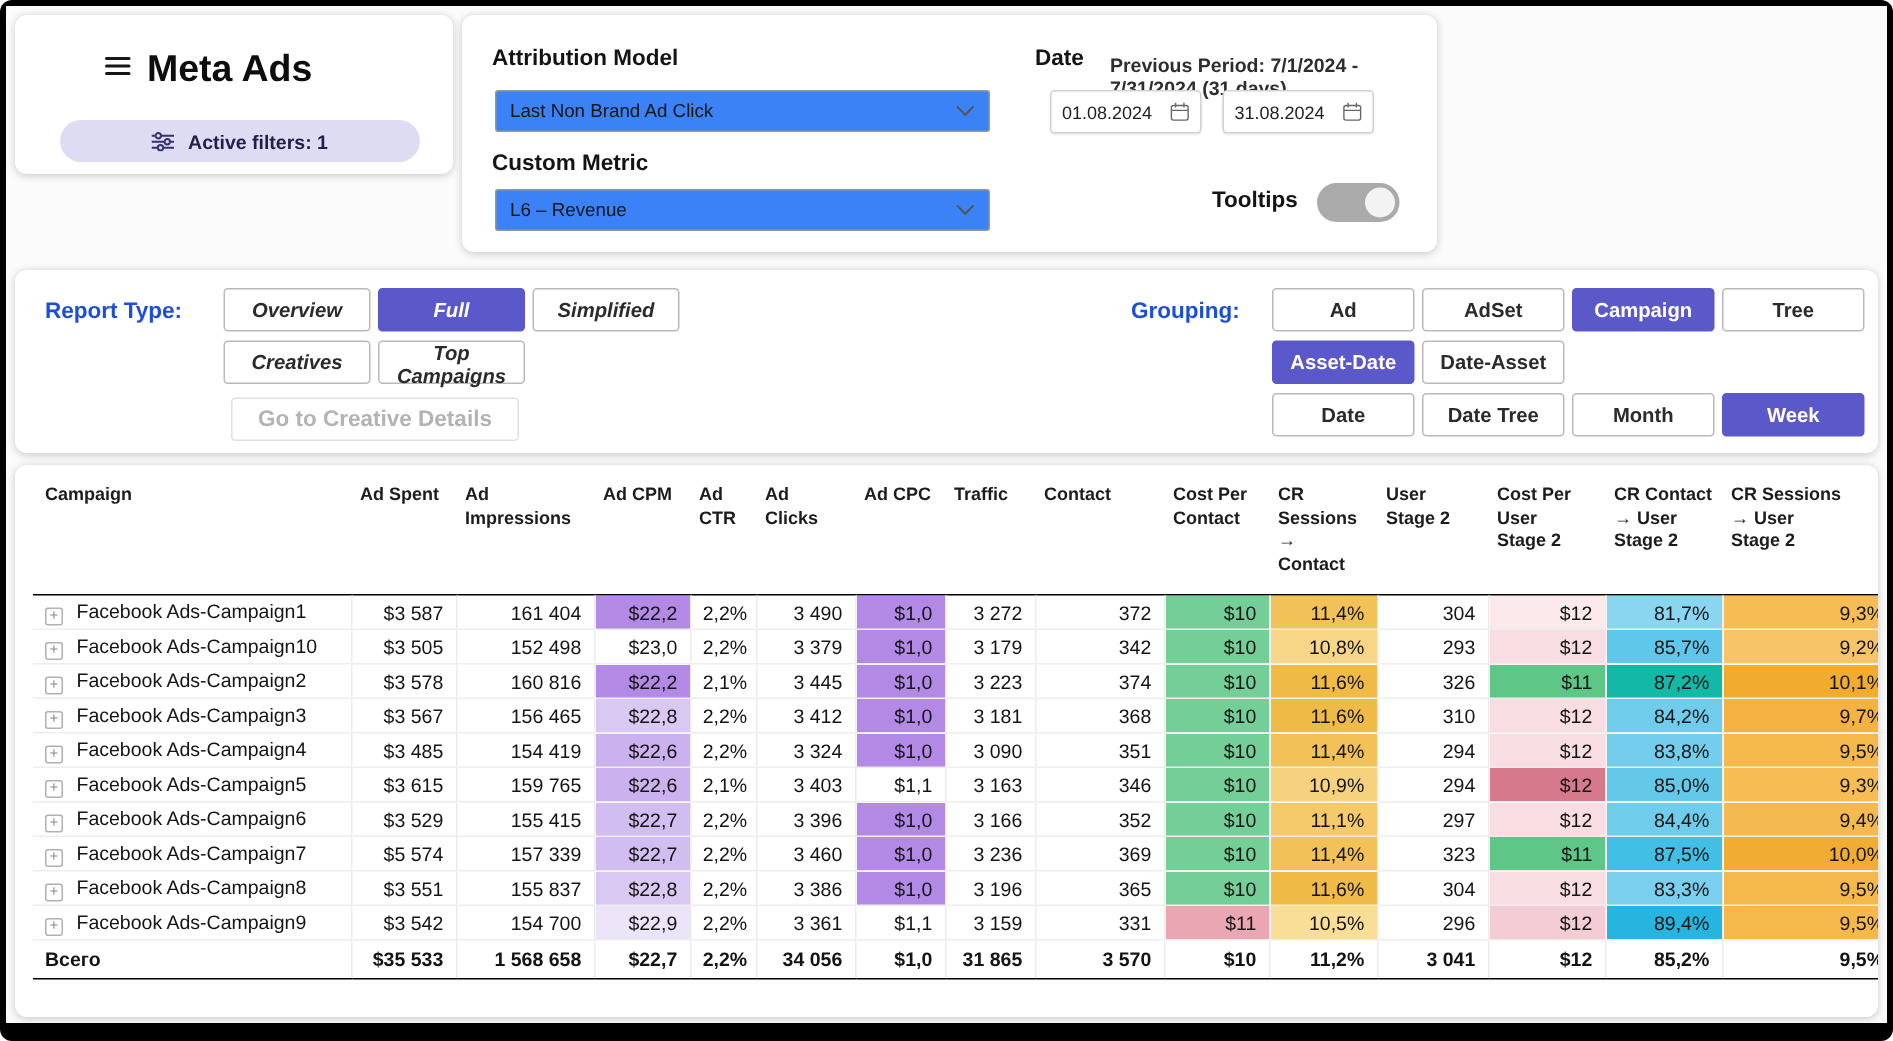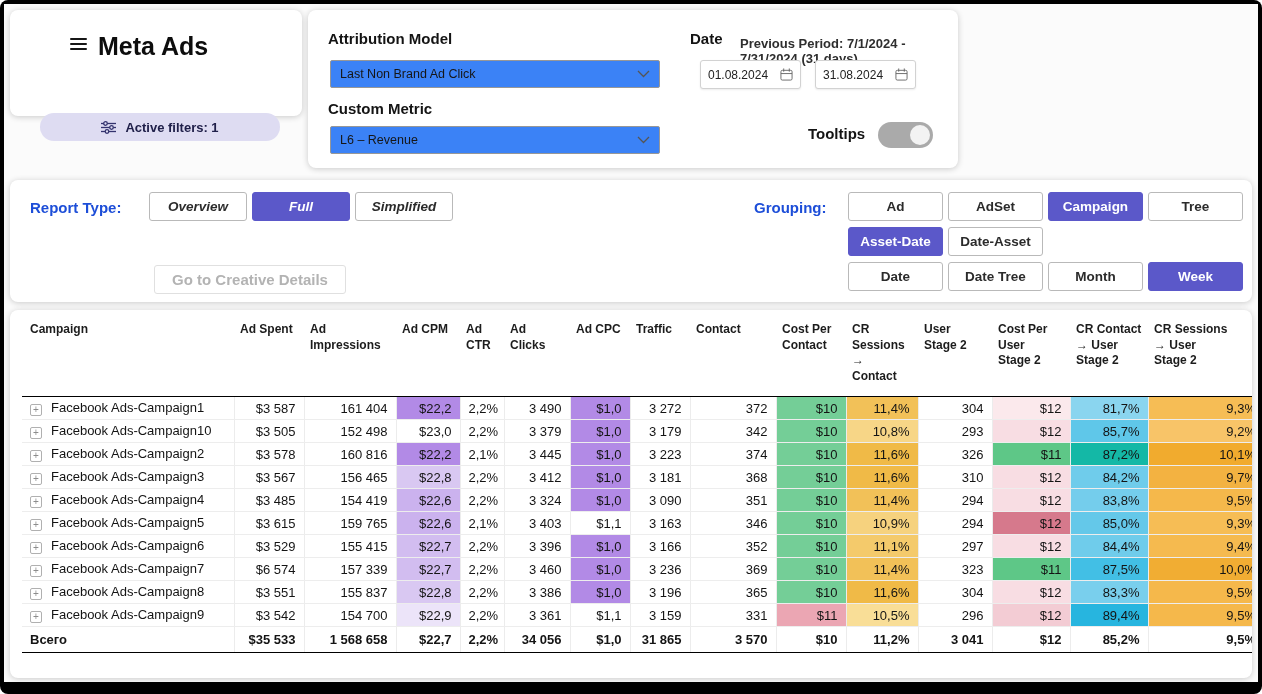--- a/index.html
+++ b/index.html
@@ -12,21 +12,21 @@
     box-shadow:0 1px 6px rgba(0,0,0,.20); }
 
   
   .title-card { left:6px; top:6px; width:292px; height:106px; }
   .burger { position:absolute; left:60px; top:28px; width:17px; cursor:pointer; }
   .burger i { display:block; height:2px; background:#161616; margin-bottom:3px; border-radius:1px; }
   .page-title { position:absolute; left:88px; top:22px; font-size:25px; font-weight:700; color:#0d0d0d; }
   .filters-pill { position:absolute; left:30px; top:70px; width:240px; height:28px;
     display:flex; align-items:center; justify-content:center; gap:9px;
     background:var(--pill-bg,#dedcf2); border:none; border-radius:14px;
-    font-family:inherit; font-size:13px; font-weight:600; color:#20204a; cursor:pointer;margin-top:33px; }
+    font-family:inherit; font-size:13px; font-weight:600; color:#20204a; cursor:pointer; }
 
   
   .controls-card { left:304px; top:6px; width:650px; height:158px; }
   .ctrl-label { position:absolute; font-size:15px; font-weight:700; color:#141414; }
   .am-label { left:20px; top:20px; }
   .cm-label { left:20px; top:90px; }
   .date-label { left:382px; top:20px; }
   .tooltips-label { left:500px; top:115px; }
   .prev-period { position:absolute; left:432px; top:26px; font-size:13px; font-weight:600; color:#2e2e2e; }
   .dropdown { position:absolute; left:22px; width:330px; height:28px;
@@ -158,20 +158,24 @@
         </div>
     </section>
 
     <section class="card filters-card">
       <div class="group-label rt-label">Report Type:</div>
       <div class="btn-rows rt-buttons">
           <div class="btn-row">
             <button class="pill-btn">Overview</button>
             <button class="pill-btn selected">Full</button>
             <button class="pill-btn">Simplified</button>
+          </div>
+          <div class="btn-row">
+            <button class="pill-btn">Creatives</button>
+            <button class="pill-btn">Top Campaigns</button>
           </div>
         </div>
       <button class="details-btn">Go to Creative Details</button>
       <div class="group-label gr-label">Grouping:</div>
       <div class="btn-rows gr-buttons">
           <div class="btn-row">
             <button class="pill-btn">Ad</button>
             <button class="pill-btn">AdSet</button>
             <button class="pill-btn selected">Campaign</button>
             <button class="pill-btn">Tree</button>
@@ -356,21 +360,21 @@
               <td>352</td>
               <td style="background: rgb(116, 206, 151);">$10</td>
               <td style="background: rgb(244, 202, 107);">11,1%</td>
               <td>297</td>
               <td style="background: rgb(248, 221, 227);">$12</td>
               <td style="background: rgb(111, 204, 235);">84,4%</td>
               <td style="background: rgb(245, 186, 79);">9,4%</td>
             </tr>
             <tr>
               <td class="campaign-cell"><span class="expand">+</span><span>Facebook Ads-Campaign7</span></td>
-              <td>$6 574</td>
+              <td>$5 574</td>
               <td>157 339</td>
               <td style="background: rgb(210, 189, 240);">$22,7</td>
               <td>2,2%</td>
               <td>3 460</td>
               <td style="background: rgb(178, 138, 230);">$1,0</td>
               <td>3 236</td>
               <td>369</td>
               <td style="background: rgb(116, 206, 151);">$10</td>
               <td style="background: rgb(242, 193, 88);">11,4%</td>
               <td>323</td>

